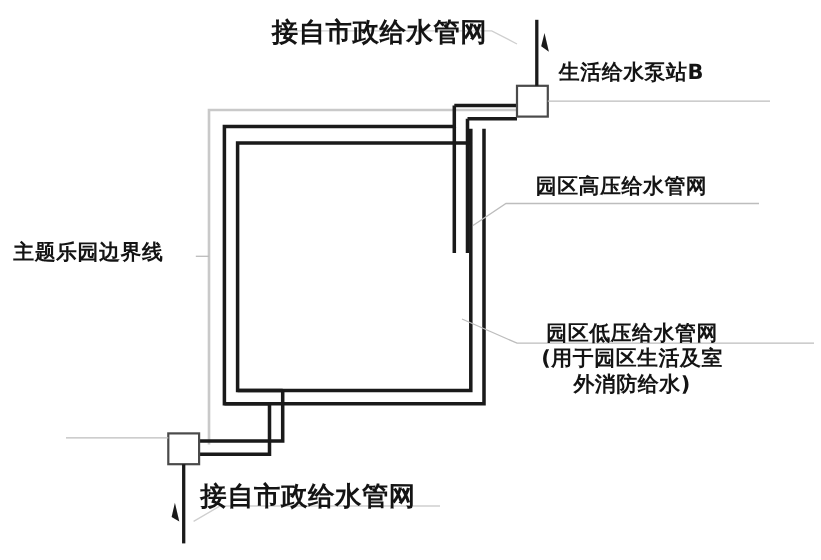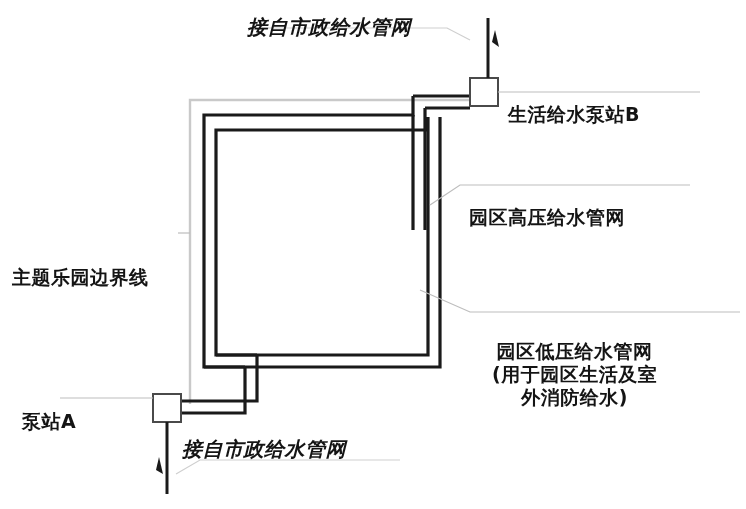--- a/index.html
+++ b/index.html
@@ -26,42 +26,40 @@
   }
   .lbl {
     position: absolute;
     color: #141414;
     font-family: "DejaVu Sans", "Liberation Sans", sans-serif;
     white-space: nowrap;
     line-height: 1.22;
     letter-spacing: 0.5px;
   }
   .lbl-big {
-    font-size: 20px;
+    font-size: 24px;
     font-weight: 700;
-    font-style: italic;
   }
   .lbl-med {
     font-size: 19px;
     font-weight: 700;
-    margin-top: 48px;
   }
   .lbl-ctr {
     text-align: center;
   }
   #label-municipal-top {
     left: 247px;
     top: 15px;
   }
   #label-pump-b {
     left: 508px;
     top: 55px;
   }
   #label-high-pressure {
-    left: 469px;
+    left: 487px;
     top: 158px;
   }
   #label-low-pressure {
     left: 492px;
     top: 292px;
   }
   #label-boundary {
     left: 12px;
     top: 218px;
   }
@@ -134,18 +132,17 @@
 
   <div class="lbl lbl-med lbl-ctr" id="label-low-pressure">
     <div>园区低压给水管网</div>
     <div>(用于园区生活及室</div>
     <div>外消防给水)</div>
   </div>
 
   <div class="lbl lbl-med" id="label-boundary">主题乐园边界线</div>
 
   <div class="lbl lbl-med lbl-ctr" id="label-pump-a">
-    <div>泵站A</div>
   </div>
 
   <div class="lbl lbl-big" id="label-municipal-bottom">接自市政给水管网</div>
 
 </div>
 
 </body></html>

